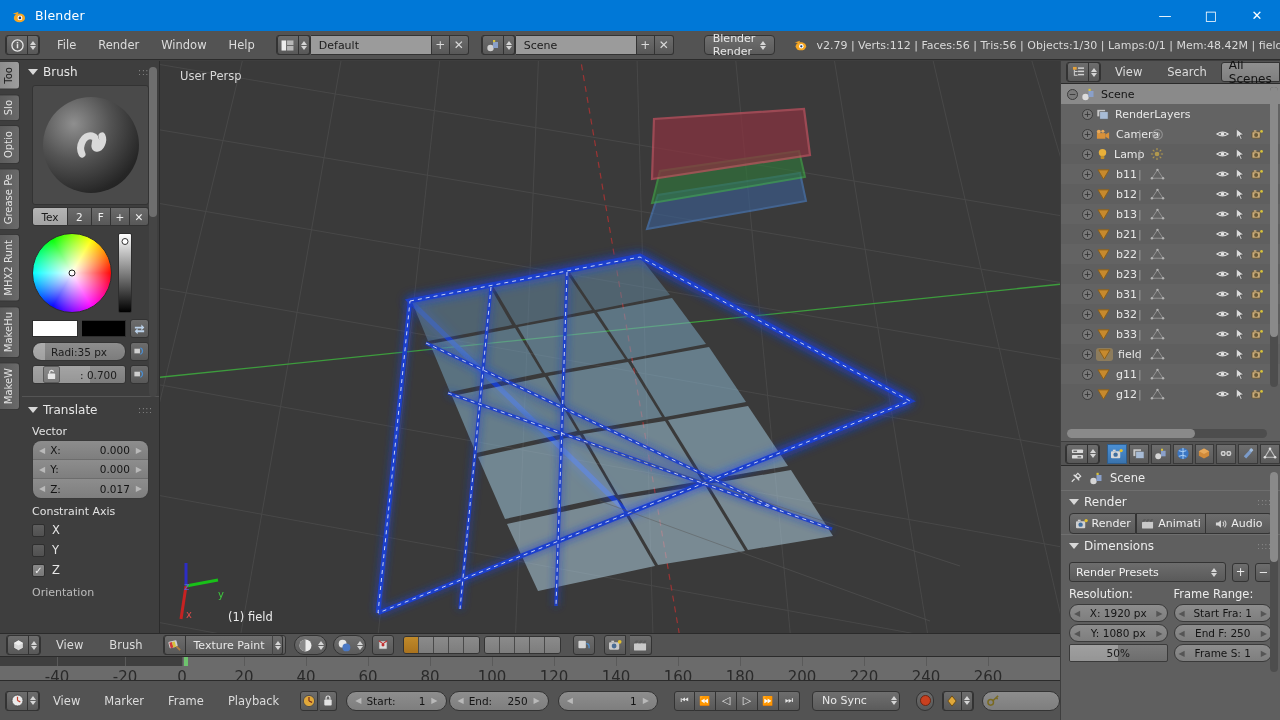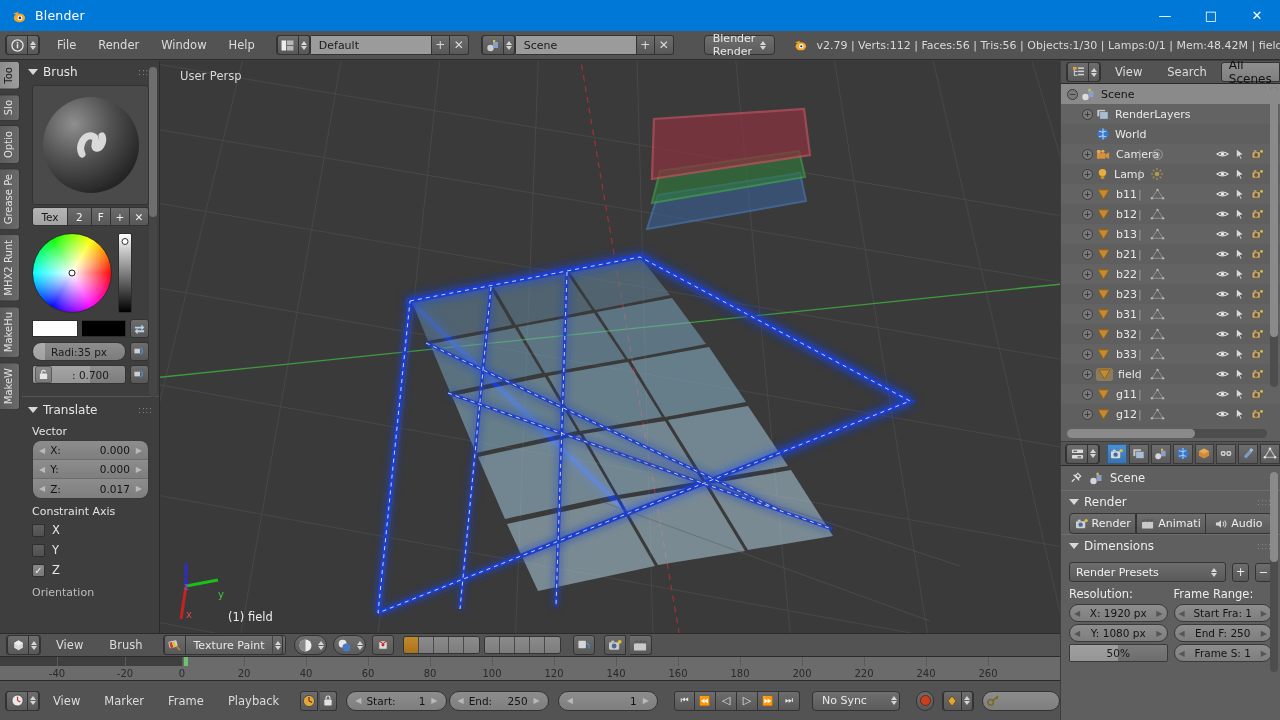--- a/index.html
+++ b/index.html
@@ -150,21 +150,21 @@
   .swatchgrid .cell{width:15px;height:18px;border-right:1px solid #4a4a4a;
      background:linear-gradient(#8b8b8b,#7b7b7b);}
   .swatchgrid .cell.sel{background:linear-gradient(#c08a2a,#a8701c);}
   .swatchgrid .cell:last-child{border-right:none;}
 
   
   .tlruler {
     position:absolute; left:0; top:657px; width:1060px; height:24px;
     background:#6b6b6b; border-bottom:1px solid #2b2b2b; overflow:hidden;
   }
-  .tlruler .tick { position:absolute; top:11px; font-size:10px; color:#2a2a2a; transform:translateX(-50%);text-align:right;}
+  .tlruler .tick { position:absolute; top:11px; font-size:15px; color:#2a2a2a; transform:translateX(-50%);text-align:right;}
   .tlruler .gl { position:absolute; top:0; width:1px; height:9px; background:#5a5a5a;}
   .tlhdr {
     position:absolute; left:0; top:681px; width:1060px; height:39px;
     background:#535353; display:flex; align-items:center; padding-left:5px; gap:2px;
   }
   .playbtn{width:21px;height:20px;border:1px solid #333;
      background:linear-gradient(#6d6d6d,#585858);display:flex;align-items:center;justify-content:center;
      color:#e8e8e8;font-size:9px;}
   .pill{height:20px;border:1px solid #343434;border-radius:10px;
         background:linear-gradient(#8d8d8d,#7e7e7e);color:#141414;font-size:10.5px;
@@ -509,21 +509,21 @@
         </div>
         <div class="squarebtn">
           <svg width="13" height="13" viewBox="0 0 14 14">
               <path d="M1.5 4 h6 v5 h-6z" fill="#cfcfcf"></path>
               <path d="M8 3 c3 1 3 6 0 7" stroke="#4a8fd4" stroke-width="1.4" fill="none"></path>
             </svg>
         </div>
       </div>
 
       <div class="fieldrow">
-        <div class="slidefield" style="border-radius:3px;justify-content:flex-start;padding-left:2px;">
+        <div class="slidefield" style="border-radius:3px;justify-content:center;padding-left:2px;">
           <span class="squarebtn" style="width:17px;height:17px;border-radius:2px;margin-right:4px;">
             <svg width="11" height="11" viewBox="0 0 12 12">
                 <rect x="2" y="5" width="8" height="6" rx="1" fill="#e2e2e2"></rect>
                 <path d="M4 5 V3.4 a2 2 0 0 1 4 0" stroke="#e2e2e2" stroke-width="1.3" fill="none"></path>
               </svg>
           </span>
           <span style="position:absolute;left:0;top:0;bottom:0;width:62%;background:rgba(255,255,255,.2);"></span>
           <span style="margin-left:16px;position:relative;">: 0.700</span>
         </div>
         <div class="squarebtn">
@@ -849,30 +849,20 @@
         <div class="outrow alt" style="padding-left: 21px;">
           <span class="expand">+</span>
           <span style="display: flex; align-items: center; margin-right: 5px;">
             <svg width="14" height="13" viewBox="0 0 15 13">
               <rect x="1" y="1" width="9" height="8" fill="#c9c9c9" stroke="#5a5a5a" stroke-width=".7"></rect>
               <rect x="4" y="3.5" width="9" height="8" fill="#a8bcd6" stroke="#5a5a5a" stroke-width=".7"></rect>
             </svg>
           </span>
           <span>RenderLayers</span>
         </div>
-        <div class="outrow" style="padding-left: 21px;">
-          <span style="width: 14px; display: inline-block;"></span>
-          <span style="display: flex; align-items: center; margin-right: 5px;">
-            <svg width="14" height="14" viewBox="0 0 15 14">
-              <circle cx="7.5" cy="7" r="6" fill="#3a76c4"></circle>
-              <path d="M3 4 q4 2 8 0 M3 10 q4-2 8 0 M7.5 1 v12" stroke="#cfe8ff" stroke-width=".9" fill="none"></path>
-            </svg>
-          </span>
-          <span>World</span>
-        </div>
         <div class="outrow alt" style="padding-left: 21px;">
           <span class="expand">+</span>
           <span style="display: flex; align-items: center; margin-right: 5px;">
             <svg width="15" height="13" viewBox="0 0 16 13">
               <path d="M1 5 h9 v6 h-9z" fill="#d8913a"></path>
               <path d="M10 6.5 L14 4.2 v7 L10 9z" fill="#d8913a"></path>
               <circle cx="3" cy="3.4" r="2.1" fill="#e8a95a"></circle>
               <circle cx="7.3" cy="3" r="1.7" fill="#e8a95a"></circle>
             </svg>
           </span>

